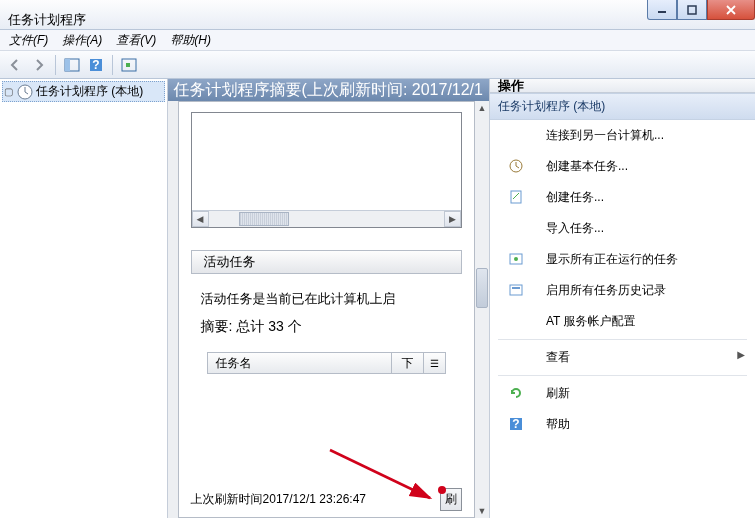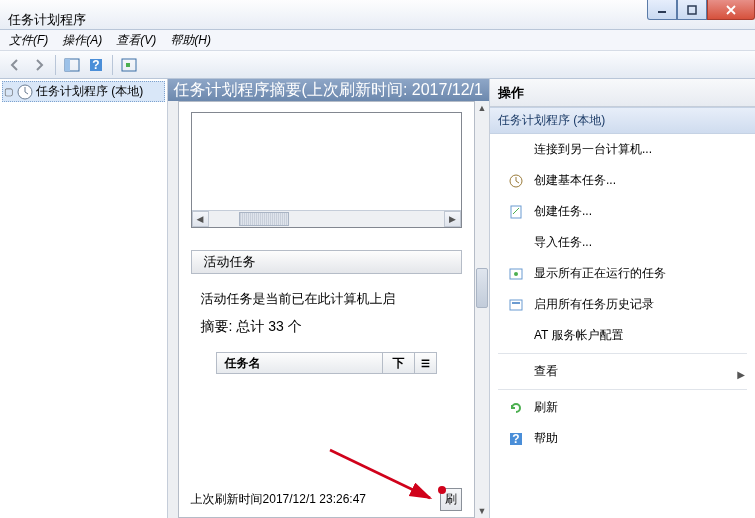--- a/index.html
+++ b/index.html
@@ -46,36 +46,36 @@
 .scrollframe { height: 116px; position: relative; margin-bottom: 22px; }
 .hscroll { position: absolute; left: 0; right: 0; bottom: 0; height: 17px; background: #eef0f3; border-top: 1px solid #c5cdd9; display: flex; }
 .hscroll .arrow { width: 17px; display:flex; align-items:center; justify-content:center; font-size:9px; color:#555; border:1px solid #c0c7d2; background:linear-gradient(#f4f6fa,#dfe4ec); }
 .hscroll .track { flex:1; position:relative; }
 .hscroll .thumb { position:absolute; left:30px; top:1px; bottom:1px; width:50px; background: repeating-linear-gradient(90deg,#c8cfda,#c8cfda 1px,#dfe4ec 1px,#dfe4ec 2px); border:1px solid #a9b4c4; }
 
 .section-head { height: 24px; background: linear-gradient(#fdfdfd,#e4e6ea); border: 1px solid #b5bcc7; display: flex; align-items: center; padding: 0 12px; font-size: 13px; margin-bottom: 10px; }
 .desc-line { padding: 6px 10px 10px 10px; font-size: 13px; }
 .summary-line { padding: 0 10px 16px 10px; font-size: 14px; }
 
-.task-table { margin: 0 25px; font-weight: bold; }
+.task-table { margin: 0 16px; }
 .task-th { display:flex; }
 .task-th > div { border:1px solid #b5bcc7; background:linear-gradient(#fdfdfd,#e7eaee); height:22px; display:flex; align-items:center; padding:0 8px; }
 .task-th .col-name { flex:1; }
 .task-th .col-next { width:32px; justify-content:center; border-left:none; }
 .task-th .col-ellipsis { width:22px; justify-content:center; border-left:none; font-size:10px; }
 
 .footer-line { position:absolute; left:12px; right:12px; bottom:6px; display:flex; align-items:center; justify-content:space-between; font-size:12px; }
 .refresh-btn { border:1px solid #8a9099; background:linear-gradient(#f6f7f9,#e3e6eb); padding:2px 4px; position:relative; }
 .refresh-btn::before { content:""; position:absolute; left:-3px; top:-3px; width:8px; height:8px; background:#d0021b; border-radius:50%; }
 
 
 .right-pane { width: 270px; border-left: 1px solid #c5cdd9; background: #fff; }
-.right-header { height: 28px; background: linear-gradient(#f8f9fb,#e7ebf1); border-bottom: 1px solid #c5cdd9; display:flex; align-items:center; padding:0 8px; font-size:13px; font-weight:bold; }
+.right-header { height: 14px; background: linear-gradient(#f8f9fb,#e7ebf1); border-bottom: 1px solid #c5cdd9; display:flex; align-items:center; padding:0 8px; font-size:13px; font-weight:bold; }
 .right-body .section-title { background: linear-gradient(#e7eef9,#cfdcef); border-top:1px solid #c5d2e4; border-bottom:1px solid #c5d2e4; padding:4px 8px; font-size:12px; color:#1a3a66; }
-.action-item { display:flex; align-items:flex-end; gap:10px; padding:7px 10px 7px 18px; color:#000; font-size:12px; }
+.action-item { display:flex; align-items:flex-start; gap:22px; padding:7px 10px 7px 18px; color:#000; font-size:12px; }
 .action-icon { width:16px; height:16px; display:inline-flex; align-items:center; justify-content:center; }
 .action-expand { margin-left:auto; font-size:10px; color:#555; }
 .right-sep { height:1px; background:#e0e4ea; margin:2px 8px; }
 
 
 .annotation-arrow { position:absolute; pointer-events:none; z-index:50; }
 
 svg { display:block; }
 </style>
 </head>

